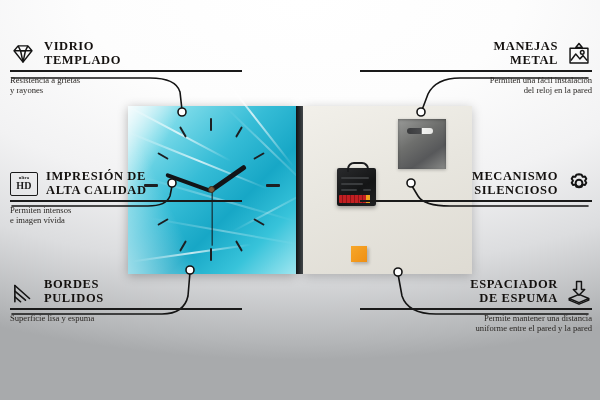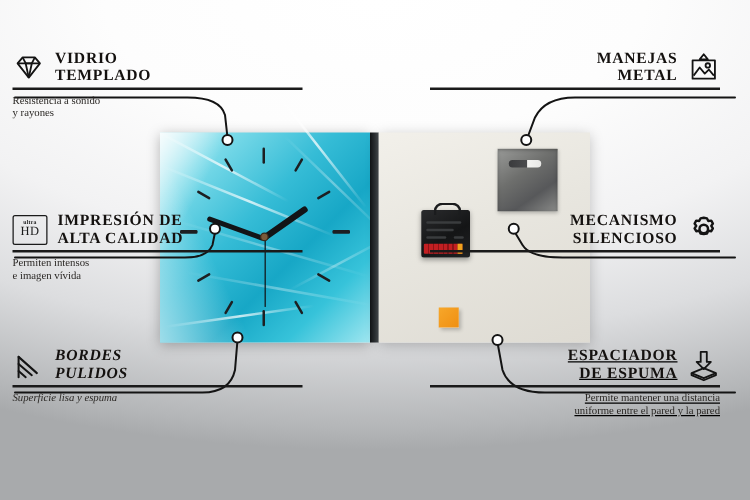--- a/index.html
+++ b/index.html
@@ -10,21 +10,21 @@
   }
   #stage{
     position:relative;width:600px;height:400px;overflow:hidden;
     background:
       radial-gradient(120% 90% at 50% 0%, #ffffff 0%, #fdfdfd 30%, #f2f2f3 55%, #dcdddf 75%, #b4b6b8 95%, #a8aaac 100%);
   }
 
   
   .feat{position:absolute;width:232px;}
   .feat.left{left:10px;text-align:left;}
-  .feat.right{right:24px;text-align:right;}
+  .feat.right{right:8px;text-align:right;}
 
   .feat-head{display:flex;align-items:center;gap:8px;}
   .feat.right .feat-head{justify-content:flex-end;}
   .feat.left  .feat-head{justify-content:flex-start;}
 
   .feat-title{
     font-weight:bold;font-size:12.5px;line-height:13.5px;
     letter-spacing:.6px;color:#14110f;
     text-transform:uppercase;white-space:pre-line;
   }
@@ -37,21 +37,21 @@
   .ico{width:26px;height:26px;flex:0 0 26px;display:block;}
   .ico svg{display:block;width:26px;height:26px;}
 
   
   .hdbox{
     width:26px;height:22px;border:1.6px solid #1a1a1a;border-radius:2px;
     display:flex;flex-direction:column;align-items:center;justify-content:center;
     flex:0 0 26px;line-height:1;
   }
   .hdbox .u{font-size:4.6px;font-weight:bold;letter-spacing:.2px;color:#1a1a1a;}
-  .hdbox .h{font-size:10px;font-weight:normal;letter-spacing:.3px;color:#1a1a1a;margin-top:.5px;}
+  .hdbox .h{font-size:10px;font-weight:bold;letter-spacing:.3px;color:#1a1a1a;margin-top:.5px;}
 
   
   #product{position:absolute;left:128px;top:106px;width:344px;height:168px;}
   .panel{position:absolute;top:0;height:168px;}
 
   #clockface{
     left:0;width:168px;
     background:
       linear-gradient(118deg, rgba(255,255,255,.85) 0%, rgba(255,255,255,0) 22%),
       linear-gradient(65deg, rgba(255,255,255,.55) 0%, rgba(255,255,255,0) 30%),
@@ -186,39 +186,39 @@
           <path d="M10 6 L13 12 L16 26"></path>
               <path d="M22 6 L19 12 L16 26"></path>
               <path d="M13 12 H19"></path>
         </g>
           </svg>
       </span>
       <span class="feat-title">Vidrio
 templado</span>
     </div>
     <div class="rule"></div>
-    <div class="feat-desc">Resistencia a sonido
+    <div class="feat-desc">Resistencia a grietas
 y rayones</div>
   </div>
 
   <div class="feat left" style="top:170px;">
     <div class="feat-head">
       <span class="hdbox">
         <span class="u">ultra</span>
         <span class="h">HD</span>
       </span>
       <span class="feat-title">Impresión de
 alta calidad</span>
     </div>
     <div class="rule"></div>
     <div class="feat-desc">Permiten intensos
 e imagen vívida</div>
   </div>
 
-  <div class="feat left" style="top:278px;font-style:italic;">
+  <div class="feat left" style="top:278px;">
     <div class="feat-head">
       <span class="ico">
         <svg viewBox="0 0 32 32">
             <g fill="none" stroke="#141414" stroke-width="2" stroke-linecap="round">
           <path d="M6 8 L24 24"></path>
               <path d="M6 15 L19 26"></path>
               <path d="M6 22 L13 28"></path>
               <path d="M6 8 L6 28"></path>
         </g>
           </svg>
@@ -239,39 +239,41 @@
             <g fill="none" stroke="#141414" stroke-width="1.8" stroke-linejoin="round">
           <path d="M16 3 L12 8 H20 Z"></path>
               <rect x="5" y="9" width="22" height="18"></rect>
           <path d="M6 24 L12 16 L17 22 L21 18 L26 24"></path>
               <circle cx="20" cy="14" r="2.2"></circle>
         </g>
           </svg>
       </span>
     </div>
     <div class="rule"></div>
+    <div class="feat-desc">Permiten una fácil instalación
+del reloj en la pared</div>
   </div>
 
   <div class="feat right" style="top:170px;">
     <div class="feat-head">
       <span class="feat-title">Mecanismo
 silencioso</span>
       <span class="ico">
         <svg viewBox="0 0 32 32">
             <g fill="none" stroke="#141414" stroke-width="2.4" stroke-linejoin="round" stroke-linecap="round">
           <path d="M16 4 l3.2 .6 1.3 2.6 2.9 -.4 1.6 2.8 -1.6 2.4 1.6 2.4 -1.6 2.8 -2.9 -.4 -1.3 2.6 -3.2 .6 -3.2 -.6 -1.3 -2.6 -2.9 .4 -1.6 -2.8 1.6 -2.4 -1.6 -2.4 1.6 -2.8 2.9 .4 1.3 -2.6 Z"></path>
           <circle cx="16" cy="15" r="4.2"></circle>
         </g>
           </svg>
       </span>
     </div>
     <div class="rule"></div>
   </div>
 
-  <div class="feat right" style="top:278px;text-decoration:underline;">
+  <div class="feat right" style="top:278px;">
     <div class="feat-head">
       <span class="feat-title">Espaciador
 de espuma</span>
       <span class="ico">
         <svg viewBox="0 0 32 32">
             <g fill="none" stroke="#141414" stroke-width="1.8" stroke-linejoin="round">
           <path d="M13 3 H19 V13 H23 L16 20 L9 13 H13 Z"></path>
           <path d="M16 19 L28 24 L16 29 L4 24 Z"></path>
           <path d="M4 24 v2 l12 5 12 -5 v-2"></path>
         </g>

